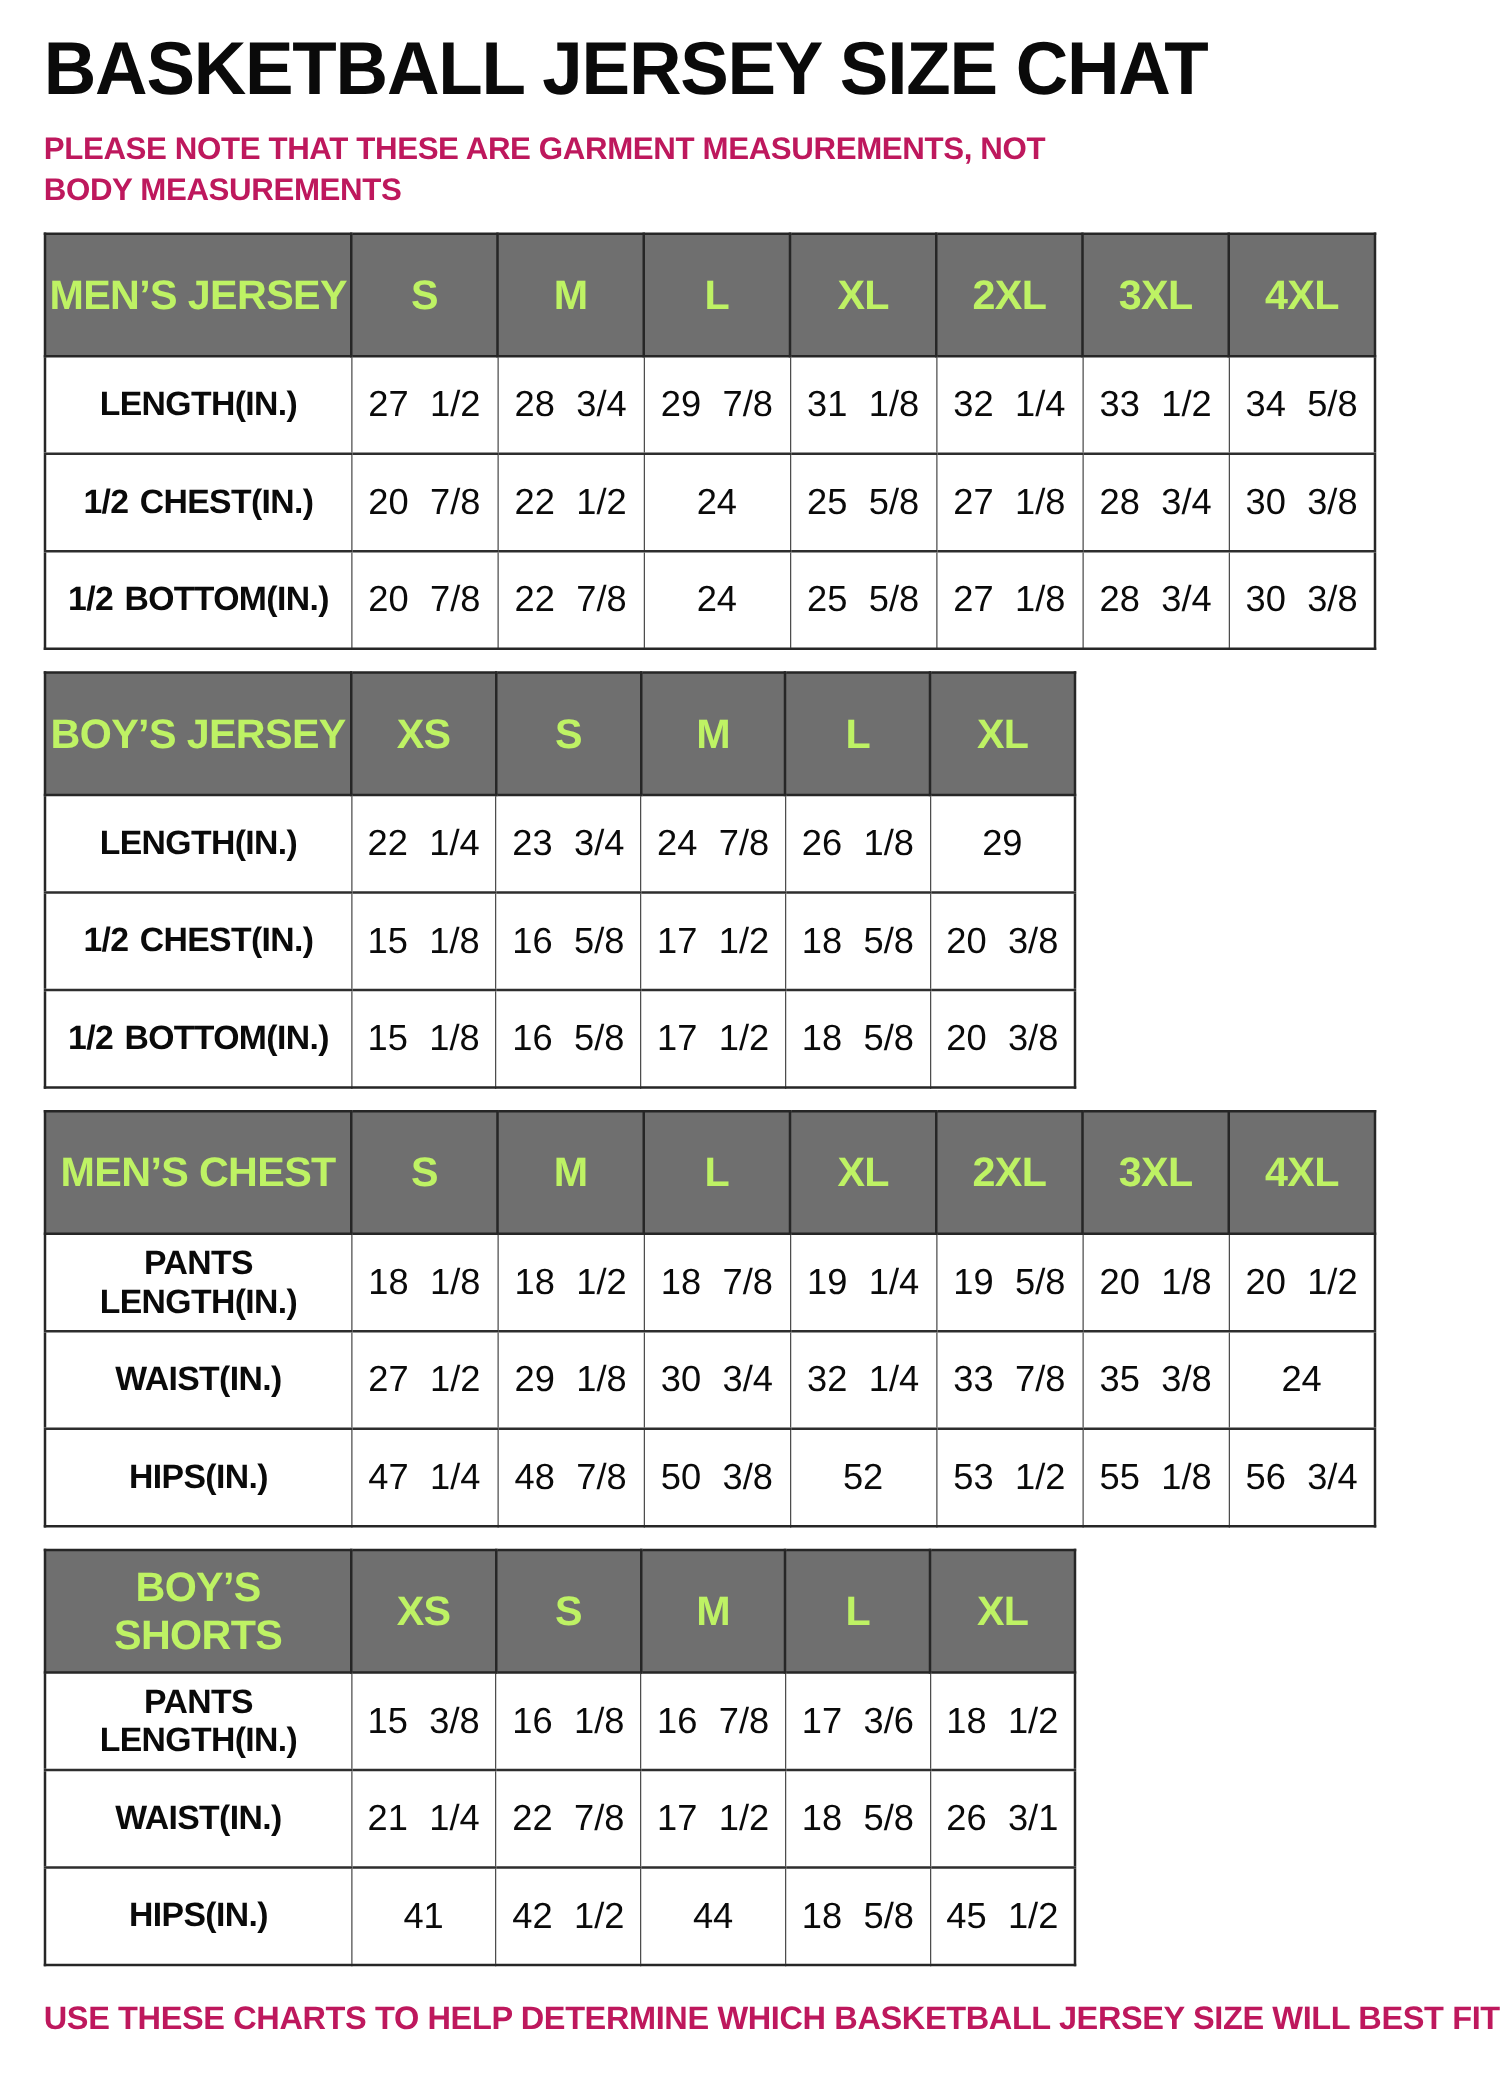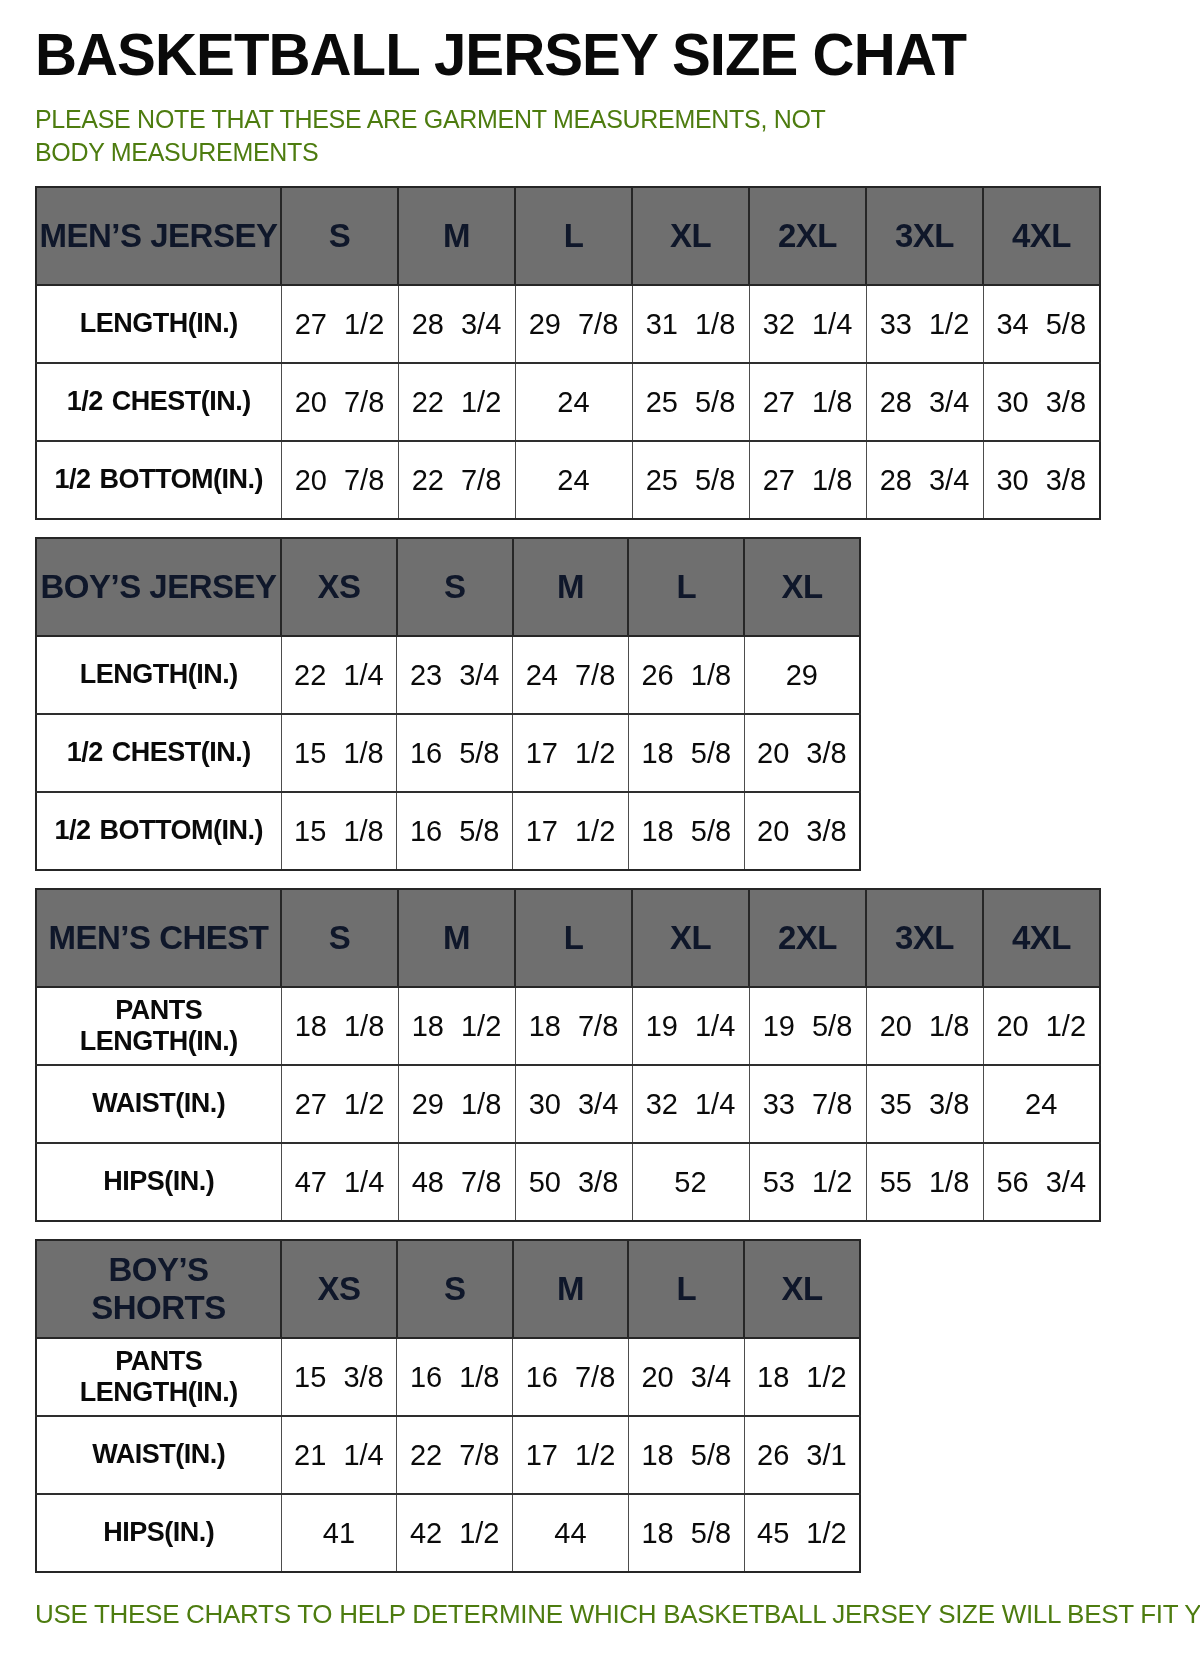--- a/index.html
+++ b/index.html
@@ -19,22 +19,22 @@
     margin: 6px 0 14px 35px;
     font-size: 60px;
     font-weight: bold;
     color: #0a0a0a;
     letter-spacing: -1px;
     transform: scaleX(0.97);
     transform-origin: left center;
     white-space: nowrap;
   }
   .note {
-    color: #4d7c0f;
-    font-weight: normal;
+    color: #be185d;
+    font-weight: bold;
     margin: 0 0 18px 35px;
     letter-spacing: -0.3px;
   }
   .note.top {
     font-size: 25px;
     max-width: 840px;
     line-height: 1.3;
   }
   .note.bottom {
     font-size: 26px;
@@ -46,21 +46,21 @@
     table-layout: fixed;
     margin: 0 0 17px 35px;
     border: 2px solid #262626;
     background: #ffffff;
   }
   table.size-table.wide   { width: 1066px; }
   table.size-table.narrow { width: 826px; }
   col.label-col { width: 245px; }
   .size-table th {
     background: #6f6f6f;
-    color: #0f172a;
+    color: #bef264;
     font-size: 33px;
     font-weight: bold;
     height: 96px;
     border: 2px solid #262626;
     text-align: center;
     letter-spacing: -0.5px;
     padding: 0 2px;
   }
   .size-table td {
     font-size: 29px;
@@ -263,21 +263,21 @@
             <th>L</th>
             <th>XL</th>
           </tr>
         </thead>
         <tbody>
           <tr>
             <td class="row-label">PANTS LENGTH(IN.)</td>
             <td>15 3/8</td>
             <td>16 1/8</td>
             <td>16 7/8</td>
-            <td>20 3/4</td>
+            <td>17 3/6</td>
             <td>18 1/2</td>
           </tr>
           <tr>
             <td class="row-label">WAIST(IN.)</td>
             <td>21 1/4</td>
             <td>22 7/8</td>
             <td>17 1/2</td>
             <td>18 5/8</td>
             <td>26 3/1</td>
           </tr>

